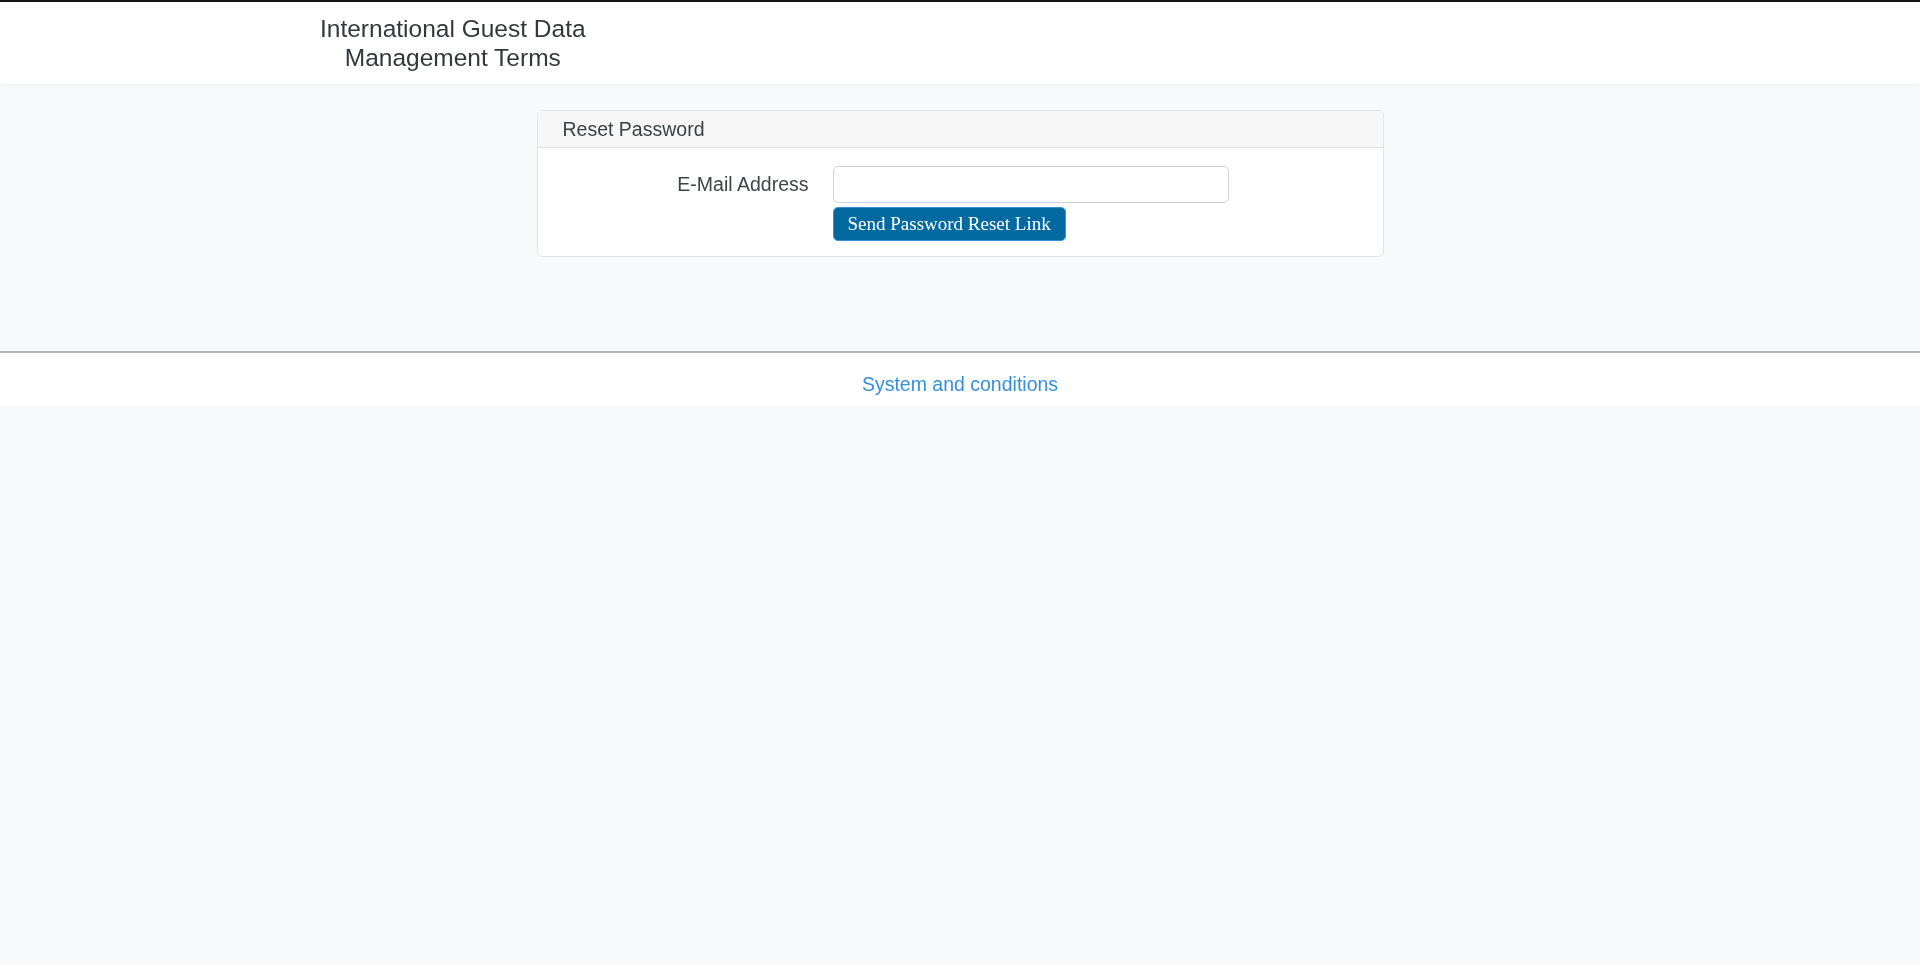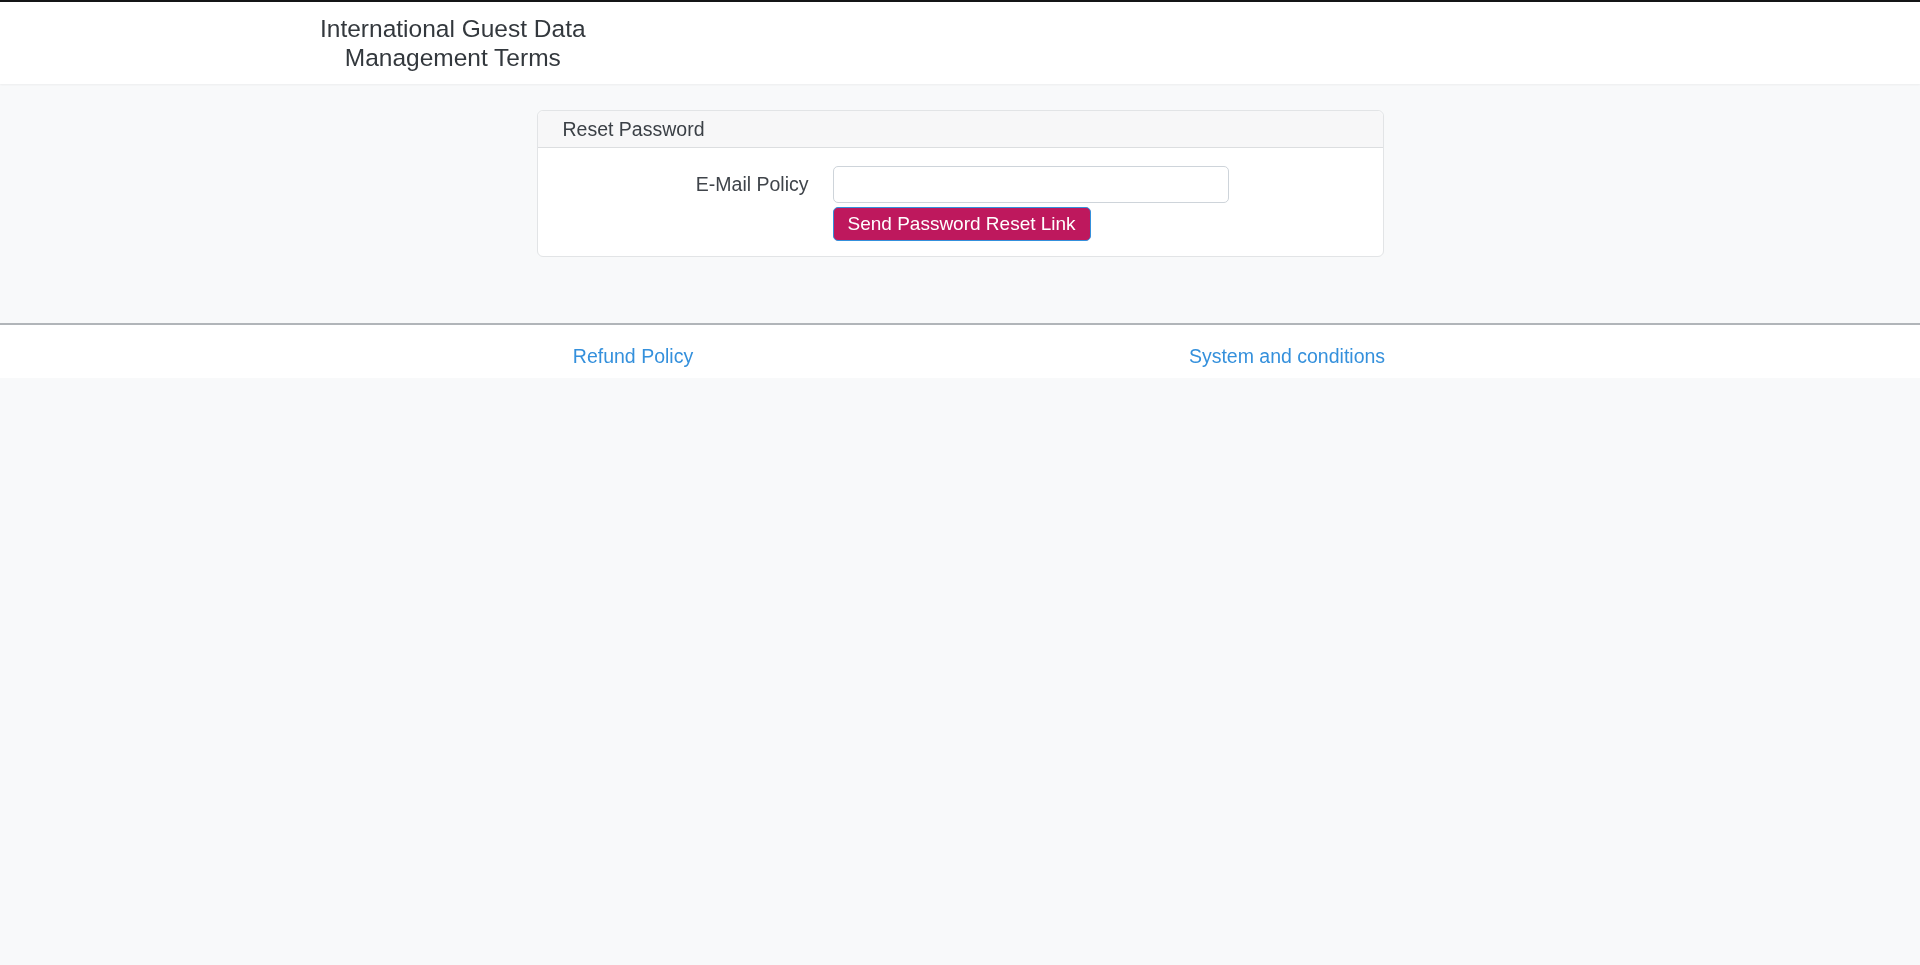--- a/index.html
+++ b/index.html
@@ -43,21 +43,21 @@
   }
   .nav-link {
     color: #75797e;
     font-size: 19.5px;
     text-decoration: none;
     padding: 0 12px;
     cursor: pointer;
   }
   .nav-link:last-child { padding-right: 0; }
   .content {
-    height: 213px;
+    height: 241px;
   }
   .card {
     width: 847px;
     margin: 26px auto 0;
     background: #ffffff;
     border: 1px solid #e2e4e6;
     border-radius: 6px;
   }
   .card-header {
     background: #f7f7f8;
@@ -94,29 +94,29 @@
     font-size: 19px;
     color: #495057;
     font-family: "Liberation Sans", sans-serif;
     outline: none;
   }
   .button-row {
     margin-top: 4px;
     padding-left: 271px;
   }
   .btn-primary {
-    background: #be185d;
+    background: #0369a1;
     border: 1px solid #3490dc;
     color: #ffffff;
     height: 34px;
     padding: 0 14px;
     font-size: 19px;
     border-radius: 5px;
     cursor: pointer;
-    font-family: Liberation Sans, sans-serif;
+    font-family: Liberation Serif, serif;
   }
   .page-footer {
     background: #ffffff;
     border-top: 2px solid #b1b5b9;
     height: 55px;
   }
   .footer-container {
     width: 1308px;
     margin: 0 auto;
     display: flex;
@@ -147,32 +147,29 @@
   </div>
 </header>
 
 <main class="content">
   <div class="card">
     <div class="card-header">
       <span>Reset Password</span>
     </div>
     <div class="card-body">
       <div class="form-row">
-        <label class="form-label">E-Mail Policy</label>
+        <label class="form-label">E-Mail Address</label>
         <input class="form-input" type="email" value="" style="">
       </div>
       <div class="button-row">
         <button class="btn-primary">Send Password Reset Link</button>
       </div>
     </div>
   </div>
 </main>
 
 <footer class="page-footer">
   <div class="footer-container">
     <div class="footer-col">
-      <a class="footer-link">Refund Policy</a>
-    </div>
-    <div class="footer-col">
       <a class="footer-link">System and conditions</a>
     </div>
   </div>
 </footer>
 
 </body></html>

